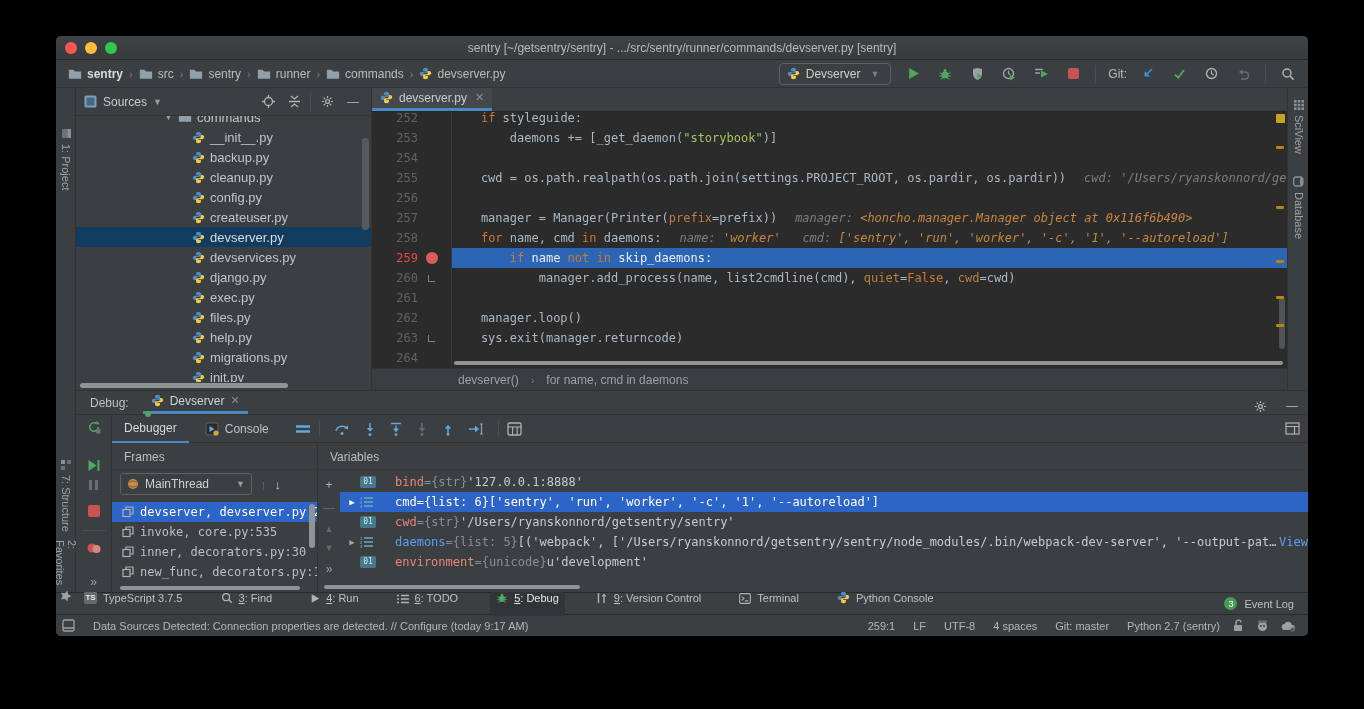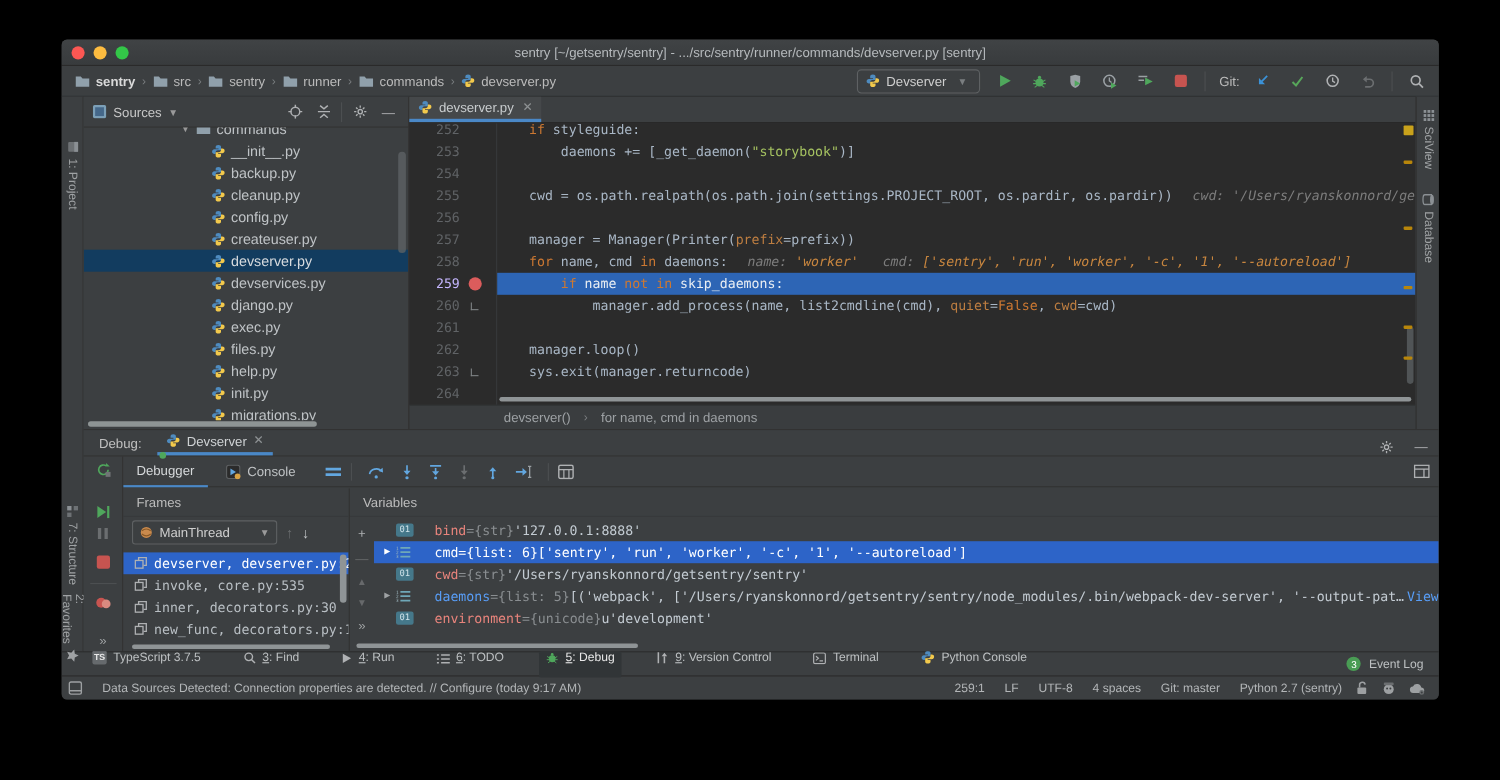--- a/index.html
+++ b/index.html
@@ -57,21 +57,21 @@
   .etab .x{color:#8e9294;font-size:11px;margin-left:2px}
   .codearea{height:256px;position:relative;overflow:hidden;font-family:"DejaVu Sans Mono",monospace;font-size:12px}
   .codecol{position:absolute;left:0;top:-4px;right:0}
   .cl{height:20px;display:flex;align-items:center;white-space:pre}
   .gut{width:80px;flex:none;display:flex;align-items:center;height:20px;position:relative}
   .ln{width:46px;text-align:right;color:#606366;font-size:12px}
   .bpdot{position:absolute;left:54px;width:12px;height:12px;border-radius:50%;background:#db5c5c}
   .foldmk{position:absolute;left:56px;width:7px;height:7px;border-left:1px solid #7e8284;border-bottom:1px solid #7e8284}
   .codewrap{flex:1;height:20px;display:flex;align-items:center;overflow:hidden}
   .cl.exec .codewrap{background:#2d65b5}
-  .cl.exec .ln{color:#c4b5fd}
+  .cl.exec .ln{color:#ef4444}
   .c-p{color:#a9b7c6}.c-k{color:#cc7832}.c-s{color:#a5c261}.c-a{color:#be7e41}
   .cl.exec .c-p{color:#e9eef3}
   .hint{margin-left:18px;font-style:italic}
   .c-hl{color:#7d7d7d;font-style:italic}
   .c-hv{color:#c8863f;font-style:italic}
   .gutline{position:absolute;left:79px;top:0;bottom:0;width:1px;background:#37393b}
   .ehscroll{position:absolute;left:82px;right:4px;bottom:3px;height:4px;background:#8f9496;border-radius:2px}
   .evscroll{position:absolute;right:2px;top:185px;width:6px;height:52px;background:#505456;border-radius:3px}
   .stripe{position:absolute;width:8px;height:3px;background:#b8860b;right:3px;border-radius:1px}
   .stripeTop{position:absolute;right:2px;top:2px;width:9px;height:9px;background:#c9a21b;border-radius:1px}
@@ -476,30 +476,30 @@
                 </span>
                 <span>help.py</span>
               </div>
               <div class="trow file">
                 <span style="display: inline-flex;">
                   <svg width="13" height="13" viewBox="0 0 16 16">
                     <path fill="#4e8bbf" d="M8 1C6 1 5 1.9 5 3.1V5h3.2v.9H3.6C2.1 5.9 1 7 1 8.5S2.1 11 3.6 11H5V9.4C5 8 6.1 7 7.5 7H11V3.1C11 1.9 10 1 8 1z"></path>
                     <path fill="#f2c94c" d="M8 15c2 0 3-.9 3-2.1V11H7.8v-.9h4.6c1.5 0 2.6-1.1 2.6-2.6S13.9 5 12.4 5H11v1.6C11 8 9.9 9 8.5 9H5v3.9C5 14.1 6 15 8 15z"></path>
                   </svg>
                 </span>
+                <span>migrations.py</span>
+              </div>
+              <div class="trow file">
+                <span style="display: inline-flex;">
+                  <svg width="13" height="13" viewBox="0 0 16 16">
+                    <path fill="#4e8bbf" d="M8 1C6 1 5 1.9 5 3.1V5h3.2v.9H3.6C2.1 5.9 1 7 1 8.5S2.1 11 3.6 11H5V9.4C5 8 6.1 7 7.5 7H11V3.1C11 1.9 10 1 8 1z"></path>
+                    <path fill="#f2c94c" d="M8 15c2 0 3-.9 3-2.1V11H7.8v-.9h4.6c1.5 0 2.6-1.1 2.6-2.6S13.9 5 12.4 5H11v1.6C11 8 9.9 9 8.5 9H5v3.9C5 14.1 6 15 8 15z"></path>
+                  </svg>
+                </span>
                 <span>init.py</span>
-              </div>
-              <div class="trow file">
-                <span style="display: inline-flex;">
-                  <svg width="13" height="13" viewBox="0 0 16 16">
-                    <path fill="#4e8bbf" d="M8 1C6 1 5 1.9 5 3.1V5h3.2v.9H3.6C2.1 5.9 1 7 1 8.5S2.1 11 3.6 11H5V9.4C5 8 6.1 7 7.5 7H11V3.1C11 1.9 10 1 8 1z"></path>
-                    <path fill="#f2c94c" d="M8 15c2 0 3-.9 3-2.1V11H7.8v-.9h4.6c1.5 0 2.6-1.1 2.6-2.6S13.9 5 12.4 5H11v1.6C11 8 9.9 9 8.5 9H5v3.9C5 14.1 6 15 8 15z"></path>
-                  </svg>
-                </span>
-                <span>migrations.py</span>
               </div>
             </div>
           <div class="pvscroll"></div>
           <div class="phscroll"></div>
         </div>
 
         <div class="editor">
           <div class="tabbar">
             <div class="etab">
               <span id="etab-icon">
@@ -513,21 +513,21 @@
             </div>
           </div>
           <div class="codearea">
             <div class="gutline"></div>
             <div class="codecol" id="code">
                 <div class="cl"><span class="gut"><span class="ln">252</span></span><span class="codewrap"><span class="c-p">    </span><span class="c-k">if</span><span class="c-p"> styleguide:</span></span></div>
                 <div class="cl"><span class="gut"><span class="ln">253</span></span><span class="codewrap"><span class="c-p">        daemons += [_get_daemon(</span><span class="c-s">"storybook"</span><span class="c-p">)]</span></span></div>
                 <div class="cl"><span class="gut"><span class="ln">254</span></span><span class="codewrap"></span></div>
                 <div class="cl"><span class="gut"><span class="ln">255</span></span><span class="codewrap"><span class="c-p">    cwd = os.path.realpath(os.path.join(settings.PROJECT_ROOT, os.pardir, os.pardir))</span><span class="hint"><span class="c-hl">cwd: '/Users/ryanskonnord/getsen</span></span></span></div>
                 <div class="cl"><span class="gut"><span class="ln">256</span></span><span class="codewrap"></span></div>
-                <div class="cl"><span class="gut"><span class="ln">257</span></span><span class="codewrap"><span class="c-p">    manager = Manager(Printer(</span><span class="c-a">prefix</span><span class="c-p">=prefix))</span></span></div>
+                <div class="cl"><span class="gut"><span class="ln">257</span></span><span class="codewrap"><span class="c-p">    manager = Manager(Printer(</span><span class="c-a">prefix</span><span class="c-p">=prefix))</span><span class="hint"><span class="c-hl">manager: </span><span class="c-hv">&lt;honcho.manager.Manager object at 0x116f6b490&gt;</span></span></span></div>
                 <div class="cl"><span class="gut"><span class="ln">258</span></span><span class="codewrap"><span class="c-p">    </span><span class="c-k">for</span><span class="c-p"> name, cmd </span><span class="c-k">in</span><span class="c-p"> daemons:</span><span class="hint"><span class="c-hl">name: </span><span class="c-hv">'worker'</span><span class="c-hl">   cmd: </span><span class="c-hv">['sentry', 'run', 'worker', '-c', '1', '--autoreload']</span></span></span></div>
                 <div class="cl exec"><span class="gut"><span class="ln">259</span><span class="bpdot"></span></span><span class="codewrap"><span class="c-p">        </span><span class="c-k">if</span><span class="c-p"> name </span><span class="c-k">not</span><span class="c-p"> </span><span class="c-k">in</span><span class="c-p"> skip_daemons:</span></span></div>
                 <div class="cl"><span class="gut"><span class="ln">260</span><span class="foldmk"></span></span><span class="codewrap"><span class="c-p">            manager.add_process(name, list2cmdline(cmd), </span><span class="c-a">quiet</span><span class="c-p">=</span><span class="c-k">False</span><span class="c-p">, </span><span class="c-a">cwd</span><span class="c-p">=cwd)</span></span></div>
                 <div class="cl"><span class="gut"><span class="ln">261</span></span><span class="codewrap"></span></div>
                 <div class="cl"><span class="gut"><span class="ln">262</span></span><span class="codewrap"><span class="c-p">    manager.loop()</span></span></div>
                 <div class="cl"><span class="gut"><span class="ln">263</span><span class="foldmk"></span></span><span class="codewrap"><span class="c-p">    sys.exit(manager.returncode)</span></span></div>
                 <div class="cl"><span class="gut"><span class="ln">264</span></span><span class="codewrap"></span></div>
               </div>
             <div class="ehscroll"></div>
             <div class="evscroll"></div>

